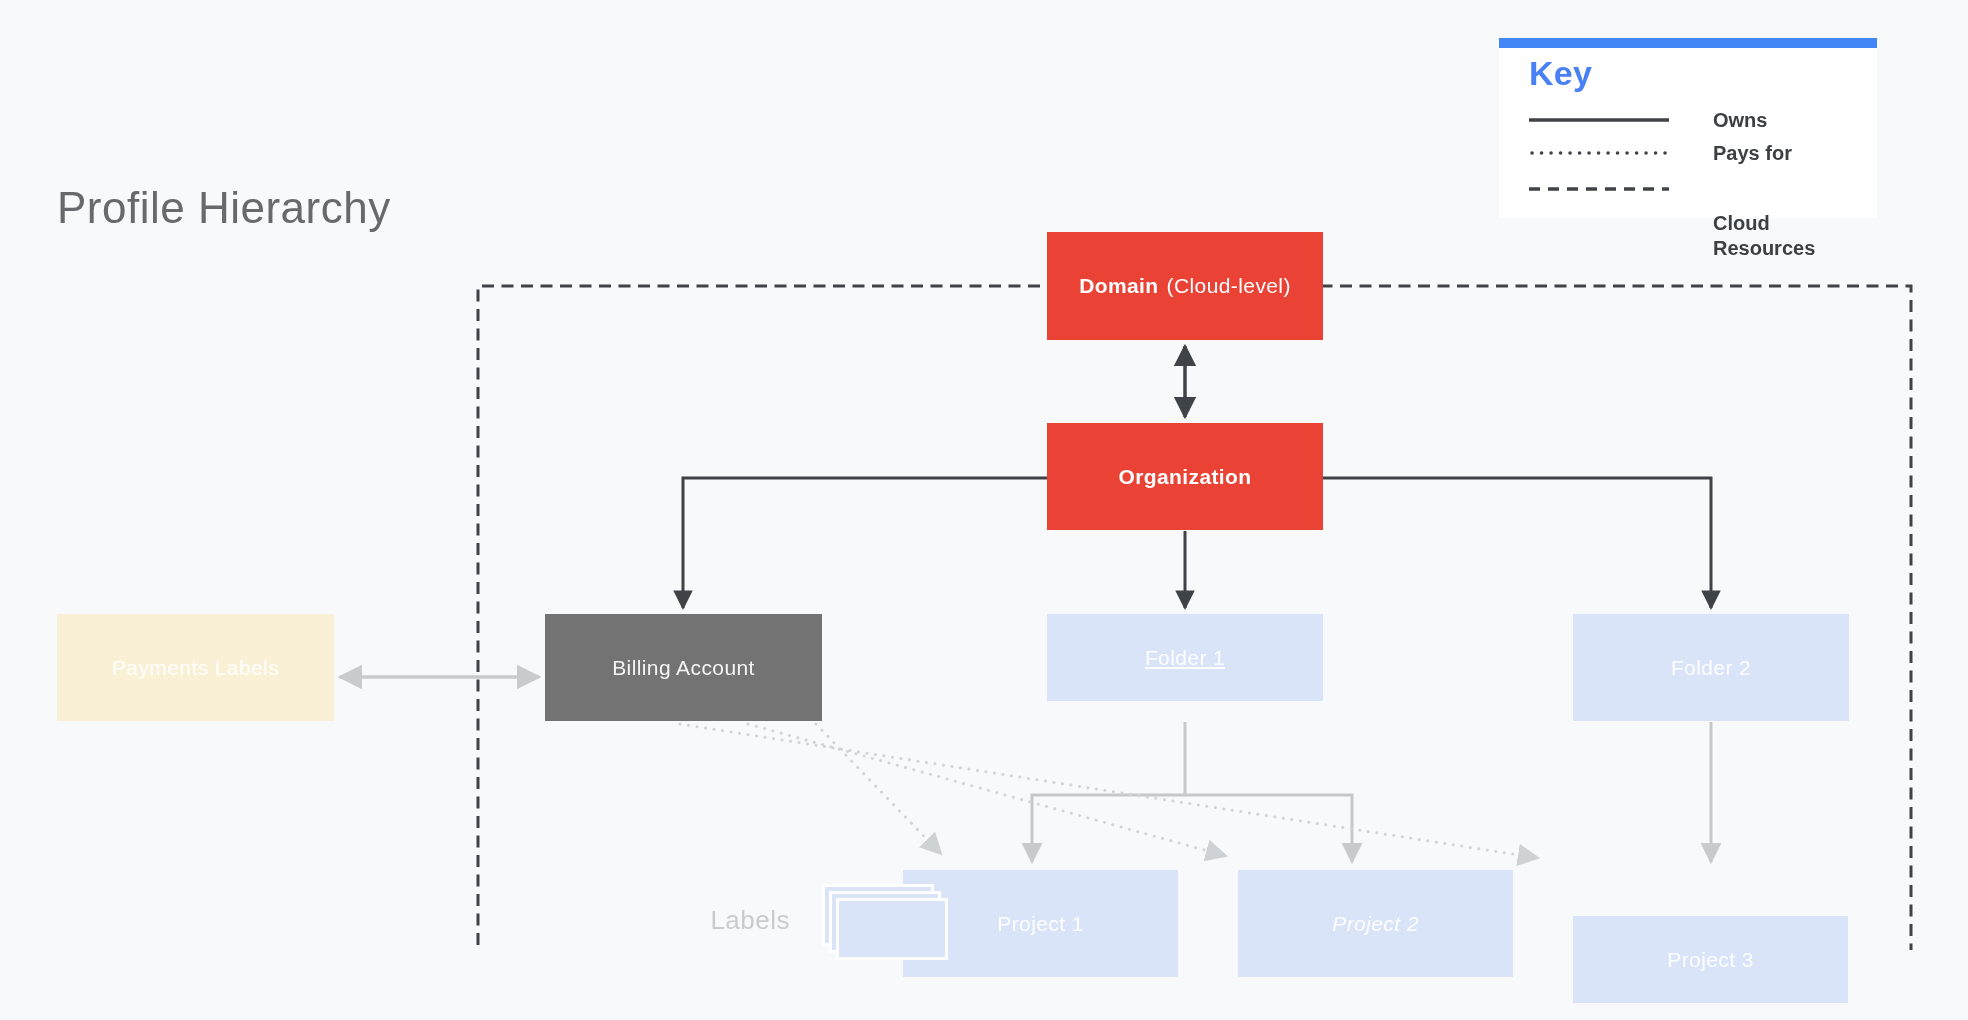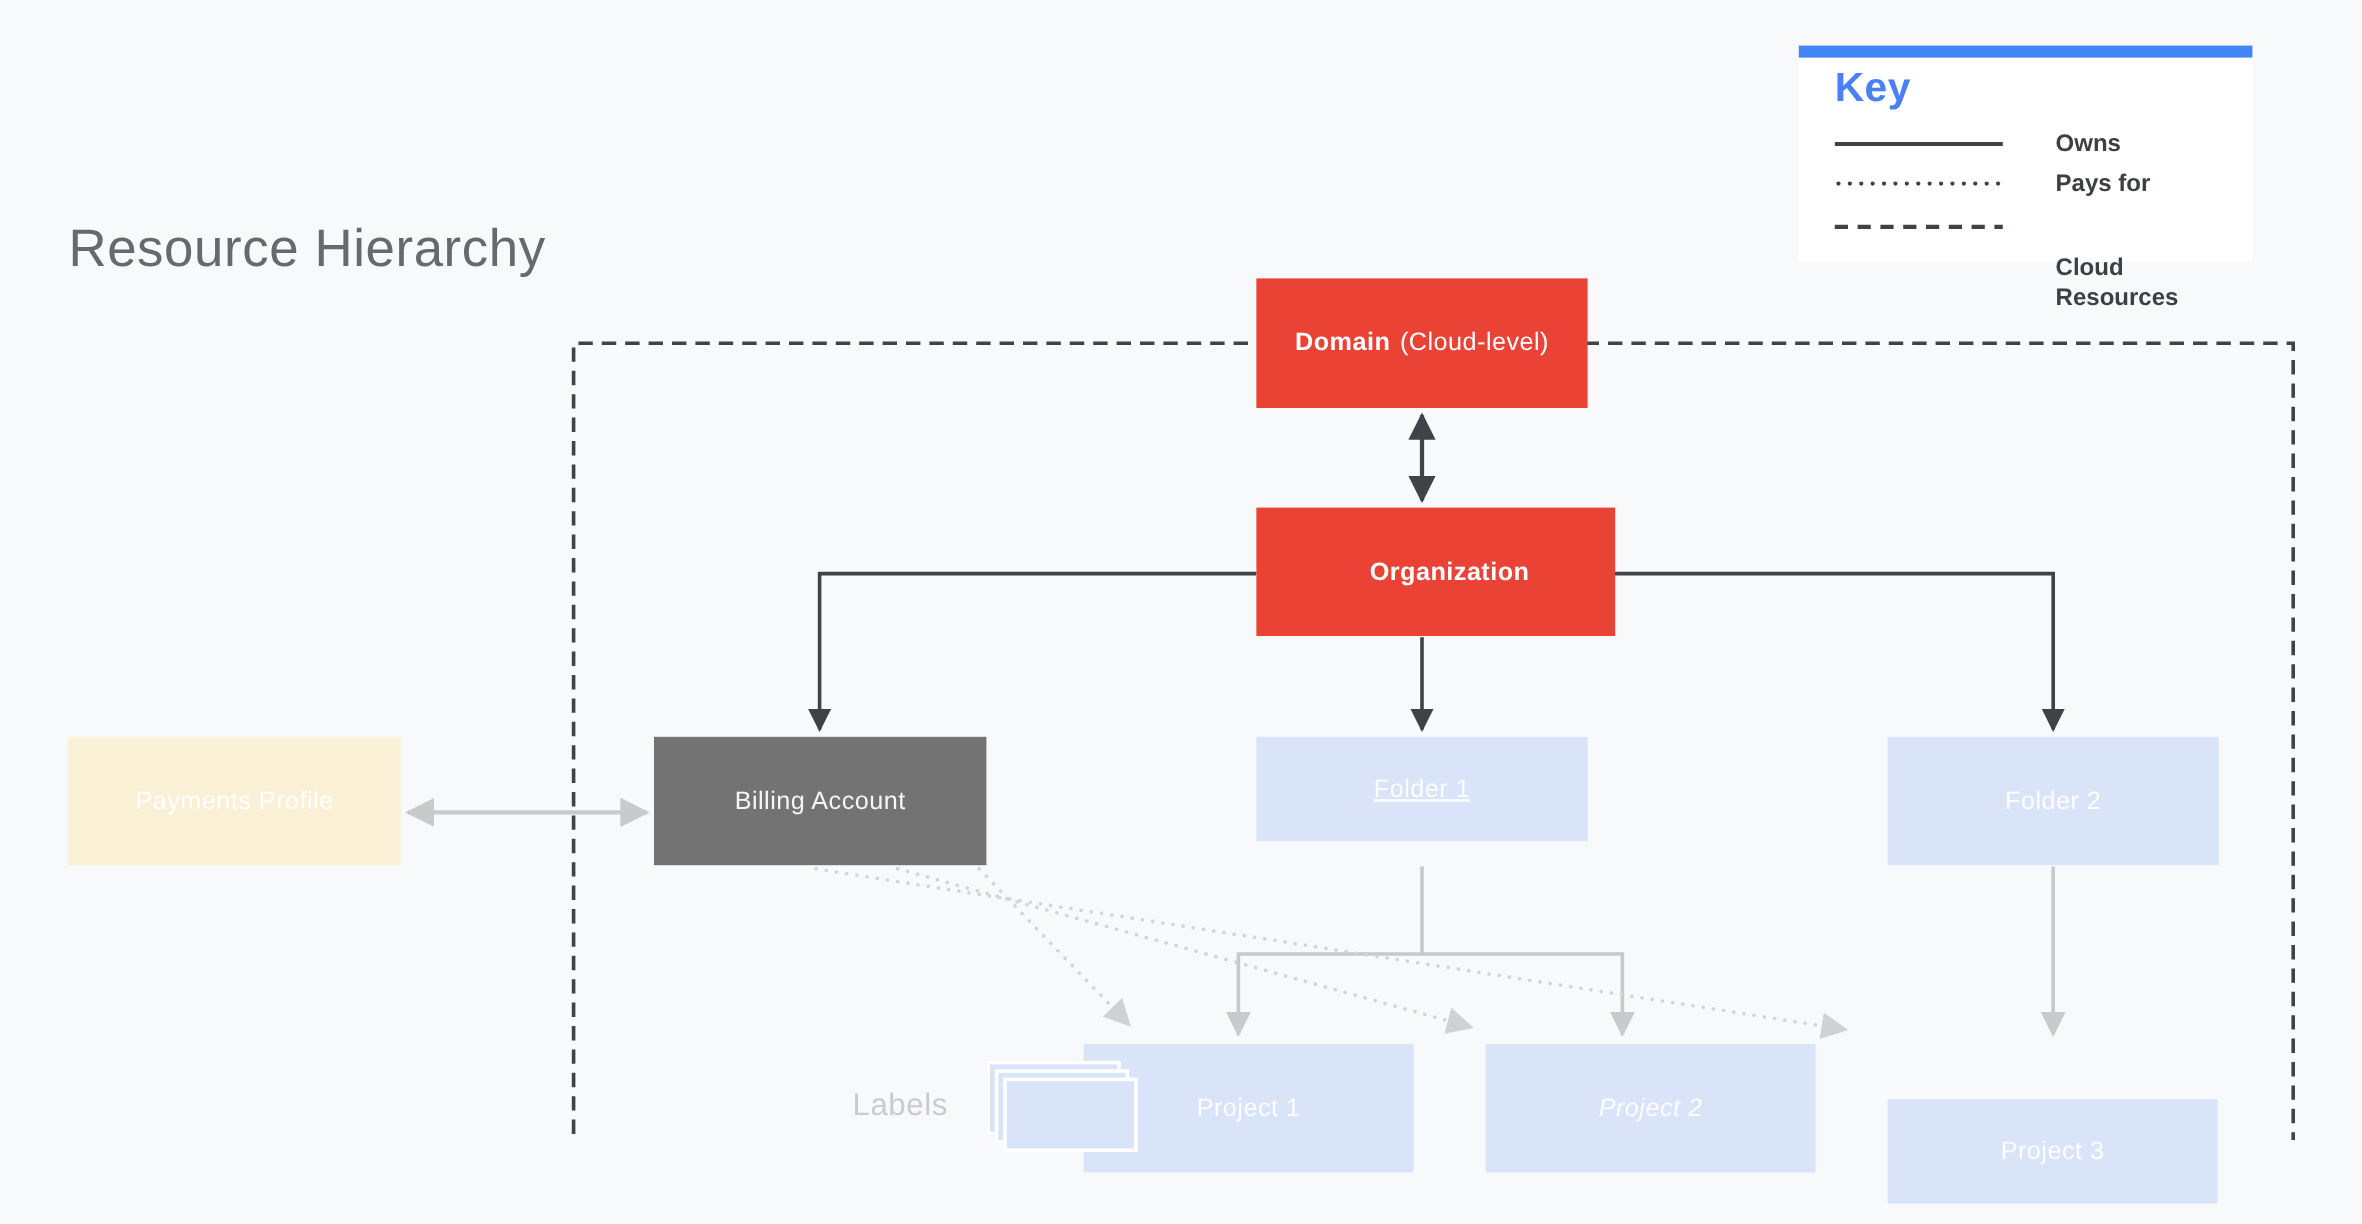--- a/index.html
+++ b/index.html
@@ -85,46 +85,46 @@
     <path d="M1185,722 L1185,795 L1032,795 L1032,862" fill="none" stroke="#C6C8CA" stroke-width="3" marker-end="url(#ah-light)"></path>
     <path d="M1185,795 L1352,795 L1352,862" fill="none" stroke="#C6C8CA" stroke-width="3" marker-end="url(#ah-light)"></path>
 
     <line x1="1711" y1="722" x2="1711" y2="862" stroke="#C6C8CA" stroke-width="3" marker-end="url(#ah-light)"></line>
 
     <line x1="816" y1="724" x2="941" y2="854" stroke="#D2D5D7" stroke-width="3" stroke-dasharray="0.1 8.5" stroke-linecap="round" marker-end="url(#ah-dot)"></line>
     <line x1="748" y1="724" x2="1226" y2="856" stroke="#D2D5D7" stroke-width="3" stroke-dasharray="0.1 8.5" stroke-linecap="round" marker-end="url(#ah-dot)"></line>
     <line x1="680" y1="724" x2="1538" y2="858" stroke="#D2D5D7" stroke-width="3" stroke-dasharray="0.1 8.5" stroke-linecap="round" marker-end="url(#ah-dot)"></line>
   </svg>
 
-  <div class="abs page-title">Resource Hierarchy</div>
+  <div class="abs page-title">Profile Hierarchy</div>
 
   <div class="abs key-box">
     <div class="key-topbar"></div>
     <div class="key-heading">Key</div>
     <svg class="legend-svg" width="378" height="180" viewBox="0 0 378 180">
       <line x1="30" y1="82" x2="170" y2="82" stroke="#3F4347" stroke-width="3.5"></line>
       <line x1="33" y1="115" x2="167" y2="115" stroke="#3F4347" stroke-width="3.5" stroke-dasharray="0.1 9.4" stroke-linecap="round"></line>
       <line x1="30" y1="151" x2="170" y2="151" stroke="#3F4347" stroke-width="3.5" stroke-dasharray="11 8"></line>
     </svg>
     <div class="legend-label" style="top:70px;">Owns</div>
     <div class="legend-label" style="top:103px;">Pays for</div>
     <div class="legend-label" style="top:137px;margin-top:36px;">Cloud Resources</div>
   </div>
 
   <div class="abs node red" style="left:1047px;top:232px;width:276px;height:108px;">
     <span class="bold">Domain</span>
     <span class="gap-left">(Cloud-level)</span>
   </div>
 
-  <div class="abs node red bold" style="left:1047px;top:423px;width:276px;height:107px;padding-left:23px;">
+  <div class="abs node red bold" style="left:1047px;top:423px;width:276px;height:107px;">
     <span>Organization</span>
   </div>
 
   <div class="abs node tan" style="left:57px;top:614px;width:277px;height:107px;">
-    <span>Payments Profile</span>
+    <span>Payments Labels</span>
   </div>
 
   <div class="abs node green" style="left:545px;top:614px;width:277px;height:107px;">
     <span>Billing Account</span>
   </div>
 
   <div class="abs node blue" style="left:1047px;top:614px;width:276px;height:87px;text-decoration:underline;">
     <span>Folder 1</span>
   </div>
 

